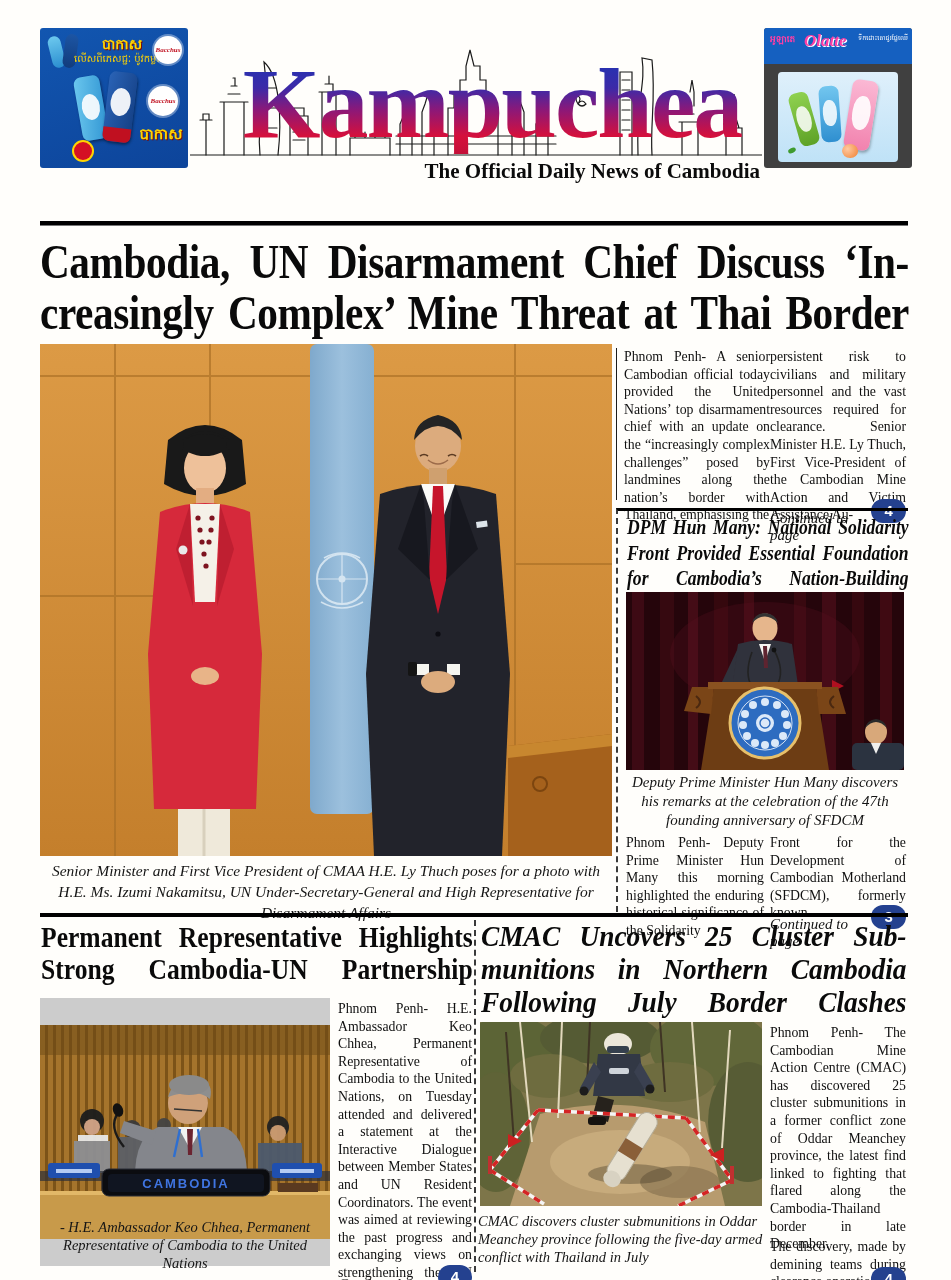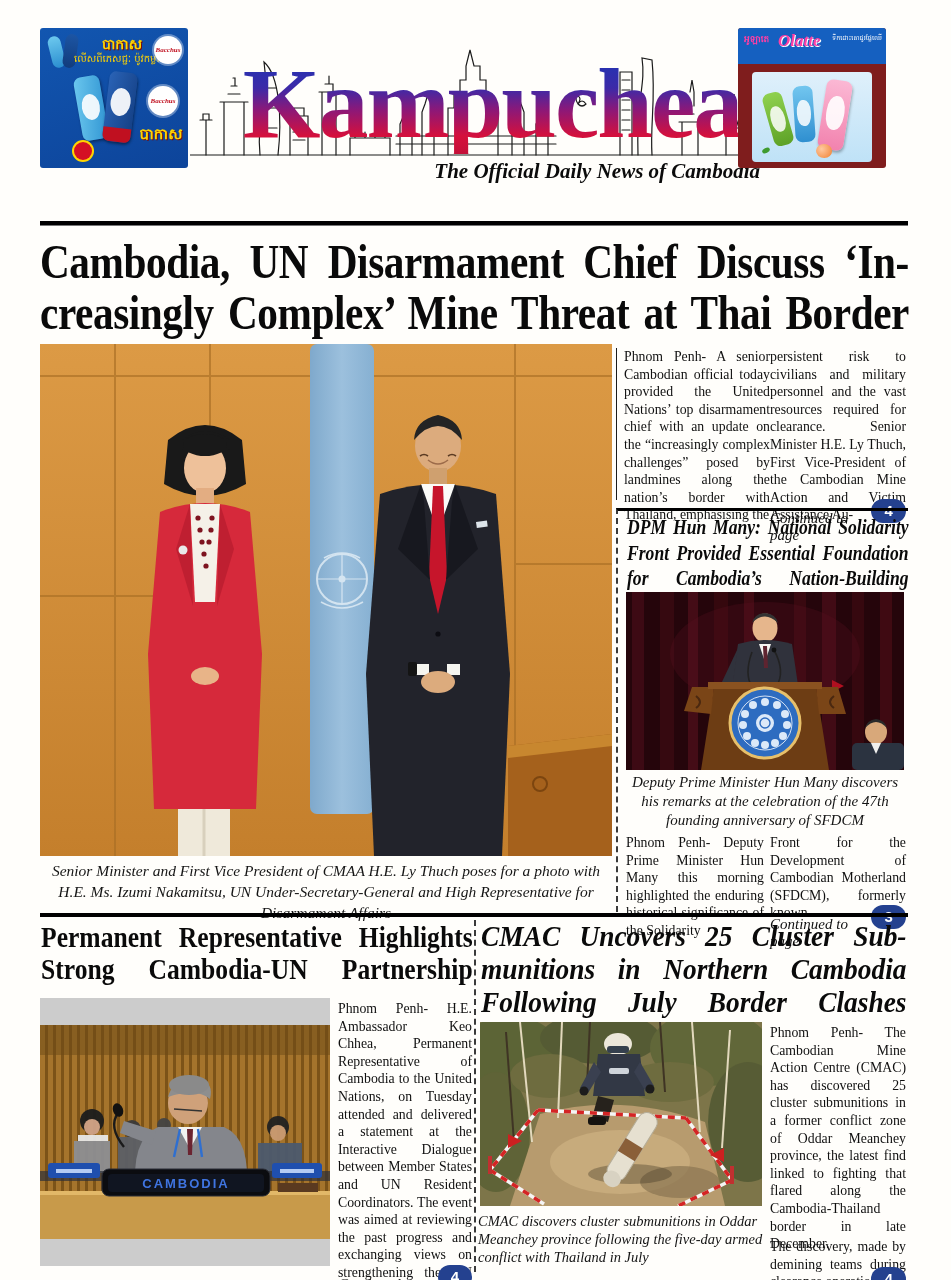--- a/index.html
+++ b/index.html
@@ -2,34 +2,34 @@
 <html><head>
 <meta charset="utf-8">
 <style>
   html,body{margin:0;padding:0;background:#e8e8e8;}
   .page{position:relative;width:951px;height:1280px;background:#fffefb;margin:0 auto;overflow:hidden;
         font-family:"Liberation Serif",serif;color:#111;}
   .abs{position:absolute;}
   
   .ad{position:absolute;top:28px;width:148px;height:140px;border-radius:3px;overflow:hidden;}
   .ad-left{left:40px;background:linear-gradient(160deg,#1256b0,#0d449a);}
-  .ad-right{left:738px;background:#7f1d1d;}
+  .ad-right{left:764px;background:#404040;}
   .khmer{font-family:"DejaVu Sans",sans-serif;}
   .can{position:absolute;border-radius:7px;}
   .badge-circle{position:absolute;background:#fff;border-radius:50%;display:flex;align-items:center;justify-content:center;
       color:#c01020;font-style:italic;font-weight:bold;font-family:"Liberation Serif",serif;box-shadow:0 0 0 2px rgba(255,255,255,.35);}
   .masthead{position:absolute;left:190px;top:28px;width:572px;height:160px;}
   .skyline{position:absolute;left:0;top:0;width:572px;height:130px;}
   .logo{position:absolute;left:16px;top:26px;width:100%;text-align:center;font-weight:bold;font-size:100px;line-height:100px;
         letter-spacing:-2px;color:#6a1f8e;}
   @supports (-webkit-background-clip: text){
     .logo{background:linear-gradient(180deg,#2433b2 8%,#3c2aa8 34%,#8c1878 56%,#d5103c 82%,#c40f38 100%);
           -webkit-background-clip:text;-webkit-text-fill-color:transparent;}
   }
-  .tagline{position:absolute;right:2px;top:131px;font-weight:bold;font-style:italic;font-size:21px;color:#0b0b0b;}
+  .tagline{position:absolute;right:2px;top:131px;font-weight:bold;font-size:21px;color:#0b0b0b;}
   .dateline{position:absolute;left:194px;top:194px;width:566px;display:flex;justify-content:space-between;font-size:17.5px;}
   .date-left{font-style:italic;}
   .rule{position:absolute;background:#000;}
   
   .stretch{position:absolute;transform-origin:0 0;color:#0a0a0a;}
   .hl{text-align:justify;text-align-last:justify;white-space:normal;}
   .lead-head{left:40px;top:236px;width:1032px;transform:scaleX(0.842);font-weight:bold;font-size:49px;line-height:51px;letter-spacing:-0.5px;}
   .dpm-head{left:627px;top:514px;width:352px;transform:scaleX(0.80);font-weight:bold;font-style:italic;font-size:22px;line-height:25.5px;}
   .un-head{left:41px;top:921px;width:506px;transform:scaleX(0.853);font-weight:bold;font-size:30px;line-height:32px;}
   .cmac-head{left:481px;top:919px;width:466px;transform:scaleX(0.913);font-weight:bold;font-style:italic;font-size:30px;line-height:33px;}
@@ -355,20 +355,21 @@
       <rect x="238" y="158" width="40" height="9" fill="#5a3a20"></rect>
     </svg>
   </div>
 
   <div class="bt" style="left:338px;top:1000px;width:134px;">Phnom Penh- H.E. Ambassador Keo Chhea, Permanent Representative of Cambodia to the United Nations, on Tuesday attended and delivered a statement at the Interactive Dialogue between Member States and UN Resident Coordinators. The event was aimed at reviewing the past progress and exchanging views on strengthening the UN development system in support of</div>
   <div class="cont" style="left:338px;top:1244px;width:134px;">
     <span class="lbl">Continued to page</span>
     <span class="pill">4</span>
   </div>
 
+  <div class="caption" style="left:40px;top:1218px;width:290px;font-size:14.5px;line-height:18px;">- H.E. Ambassador Keo Chhea, Permanent Representative of Cambodia to the United Nations</div>
 
   <div class="dash-div" style="left:474px;top:920px;height:352px;"></div>
 
   <div class="stretch cmac-head">
     <div class="hl">CMAC Uncovers 25 Cluster Sub-</div>
     <div class="hl">munitions in Northern Cambodia</div>
     <div class="hl">Following July Border Clashes</div>
   </div>
 
   <div class="photo" style="left:480px;top:1022px;width:282px;height:184px;">

